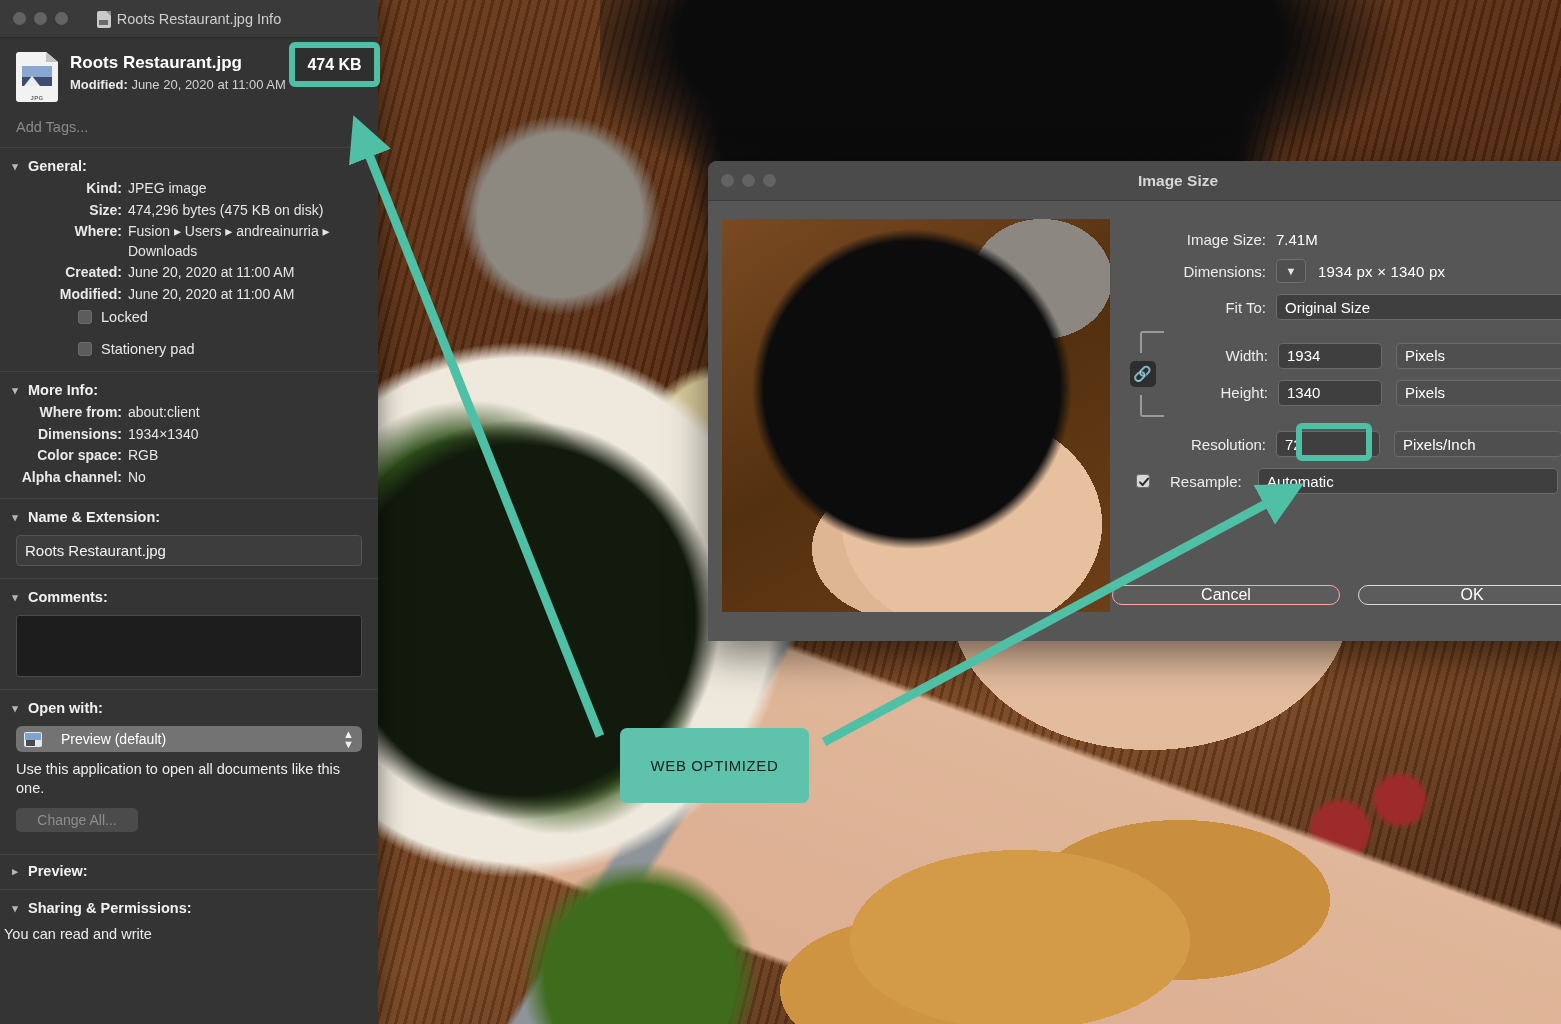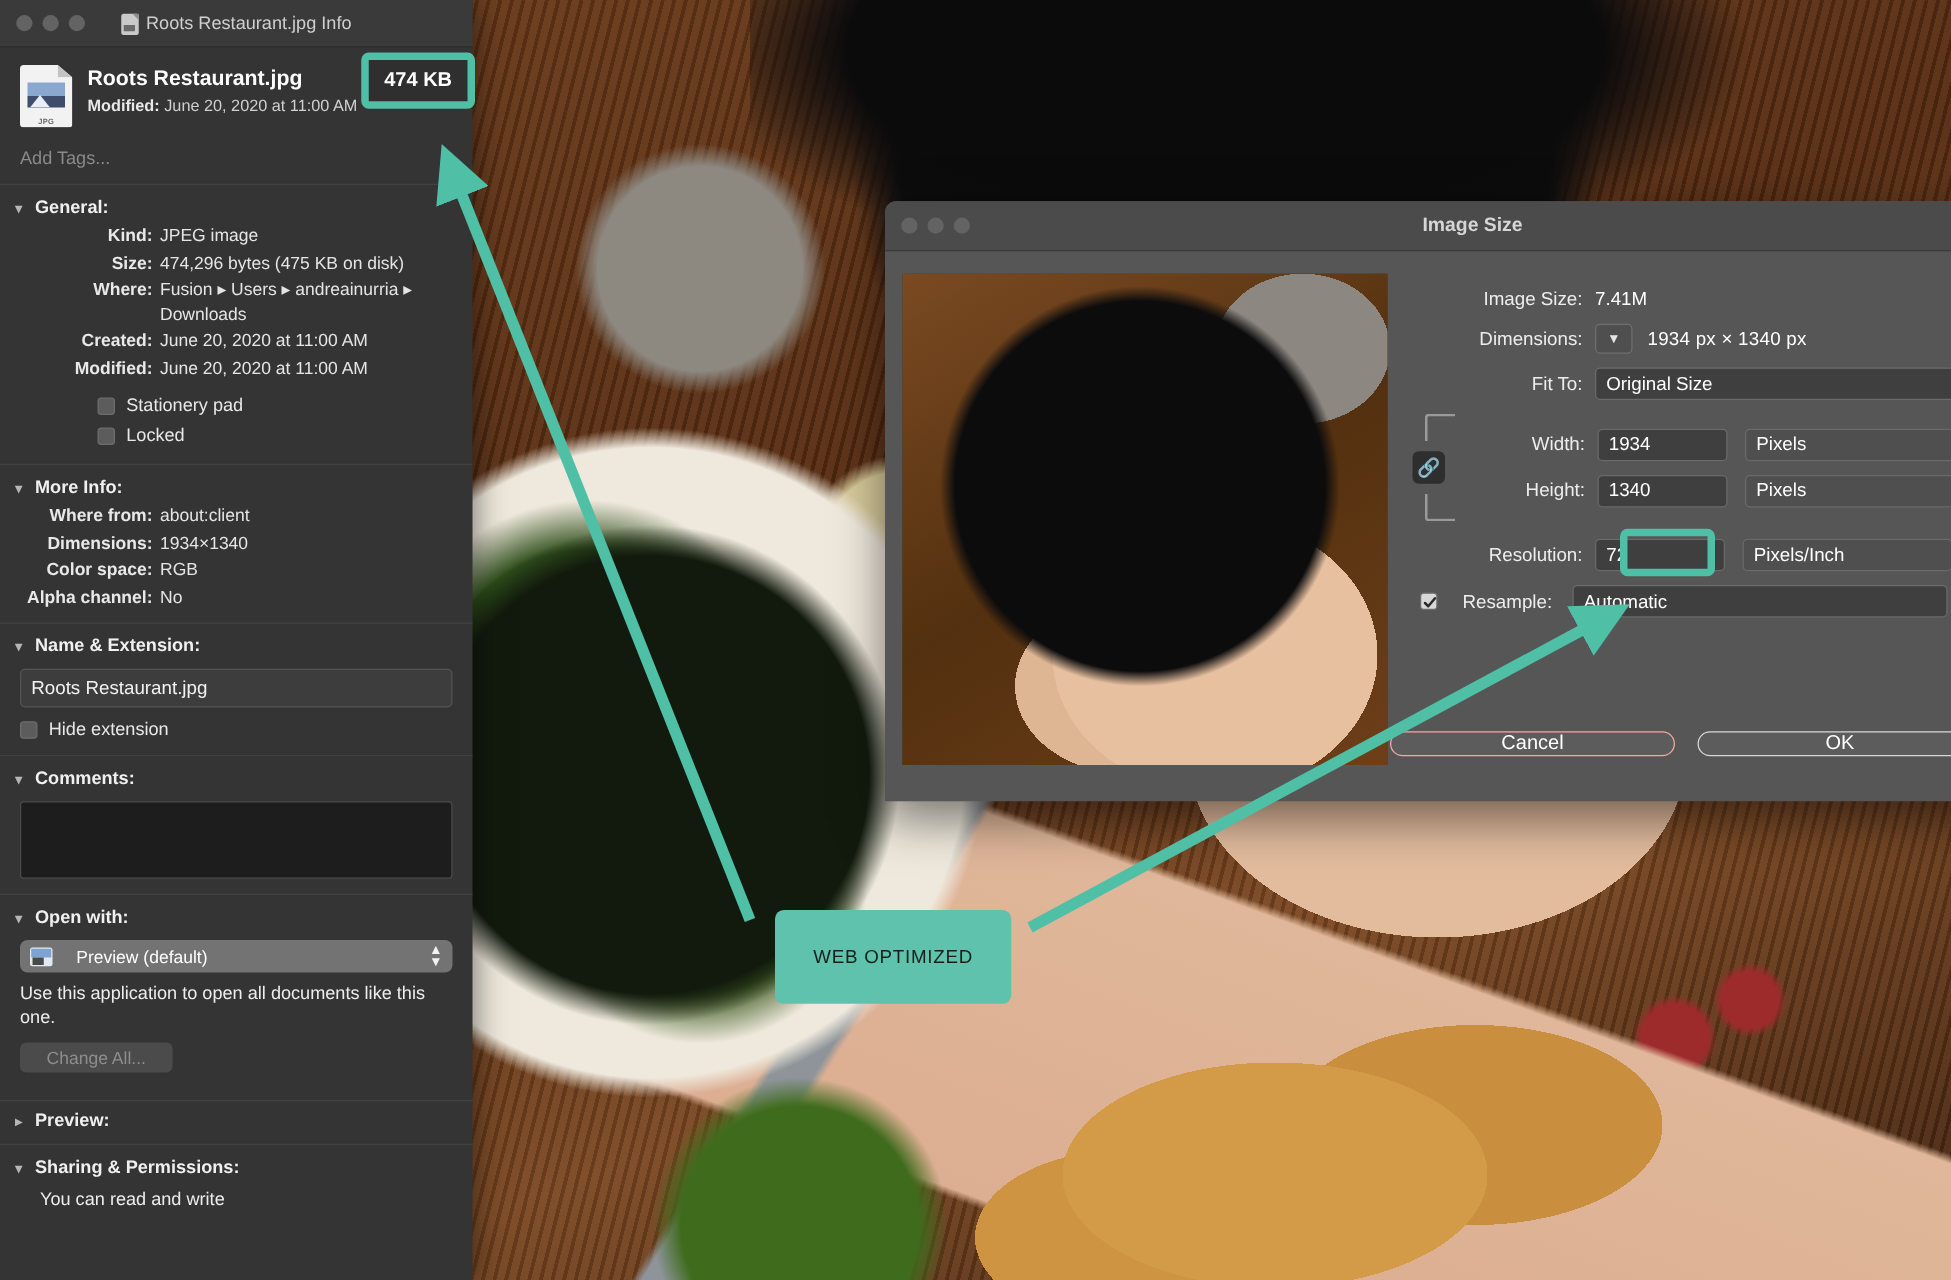--- a/index.html
+++ b/index.html
@@ -152,21 +152,21 @@
   .app-icon { width: 18px; height: 15px; border-radius: 2px; background: #e3e9f2; position: relative; flex: none; }
   .app-icon:before { content: ""; position: absolute; left: 1px; top: 1px; width: 16px; height: 7px; background: #7fa3d0; }
   .app-icon:after { content: ""; position: absolute; left: 2px; bottom: 1px; width: 9px; height: 6px; background: #4a4a4a; }
   .stepper { position: absolute; right: 8px; font-size: 11px; line-height: 10px; color: #f2f2f2; text-align: center; }
   .openwith-note { padding: 8px 16px 0; font-size: 14.5px; line-height: 19px; color: #ededed; }
   .change-all {
     margin: 10px 16px 12px; width: 122px; height: 24px; border-radius: 5px;
     background: #4b4b4b; color: #8d8d8d; font-size: 14px;
     display: flex; align-items: center; justify-content: center;
   }
-  .perm-text { padding: 6px 32px 8px; font-size: 14.5px; color: #ededed; }
+  .perm-text { padding: 6px 4px 8px; font-size: 14.5px; color: #ededed; }
 
   
   .dialog {
     position: absolute; left: 708px; top: 161px; width: 900px; height: 480px;
     background: #565656; border-radius: 9px 9px 0 0;
     box-shadow: 0 14px 40px rgba(0,0,0,0.5);
     color: #f0f0f0; overflow: hidden;
   }
   .dlg-titlebar {
     height: 40px; background: #4b4b4b; display: flex; align-items: center;
@@ -312,28 +312,28 @@
         <span class="v">Fusion ▸ Users ▸ andreainurria ▸ Downloads</span>
       </div>
       <div class="kv">
         <span class="k">Created:</span>
         <span class="v">June 20, 2020 at 11:00 AM</span>
       </div>
       <div class="kv">
         <span class="k">Modified:</span>
         <span class="v">June 20, 2020 at 11:00 AM</span>
       </div>
+      <div class="check-row">
+        <span class="cbox"></span>
+        <span>Locked</span>
+      </div>
       <div class="check-row" style="margin-top:8px;">
         <span class="cbox"></span>
         <span>Stationery pad</span>
       </div>
-      <div class="check-row">
-        <span class="cbox"></span>
-        <span>Locked</span>
-      </div>
     </div>
 
     <div class="section">
       <div class="sec-head">
         <span class="chev">▾</span>
         <span>More Info:</span>
       </div>
       <div class="kv">
         <span class="k">Where from:</span>
         <span class="v">about:client</span>
@@ -351,24 +351,20 @@
         <span class="v">No</span>
       </div>
     </div>
 
     <div class="section">
       <div class="sec-head">
         <span class="chev">▾</span>
         <span>Name &amp; Extension:</span>
       </div>
       <div class="name-field">Roots Restaurant.jpg</div>
-      <div class="ext-row">
-        <span class="cbox"></span>
-        <span>Hide extension</span>
-      </div>
     </div>
 
     <div class="section">
       <div class="sec-head">
         <span class="chev">▾</span>
         <span>Comments:</span>
       </div>
       <div class="comments-box"></div>
     </div>
 

